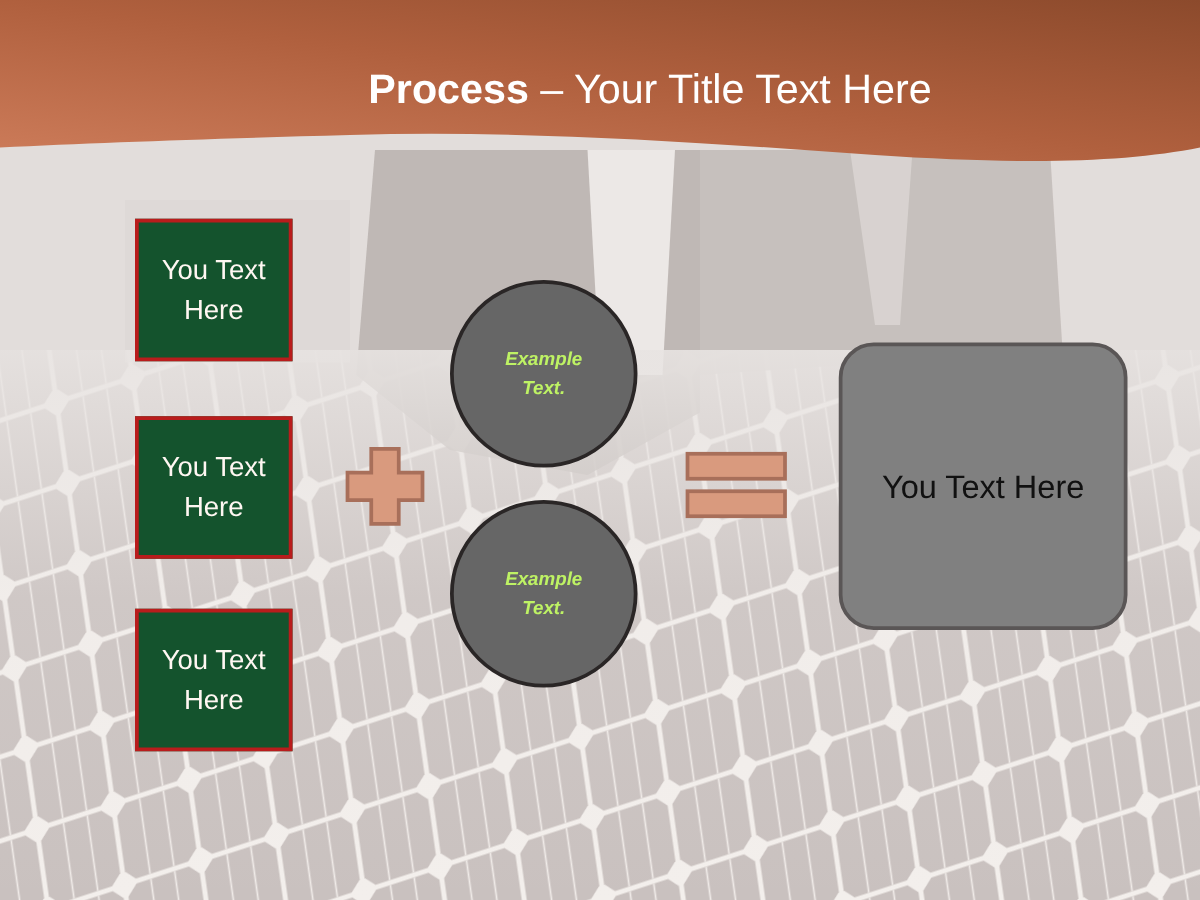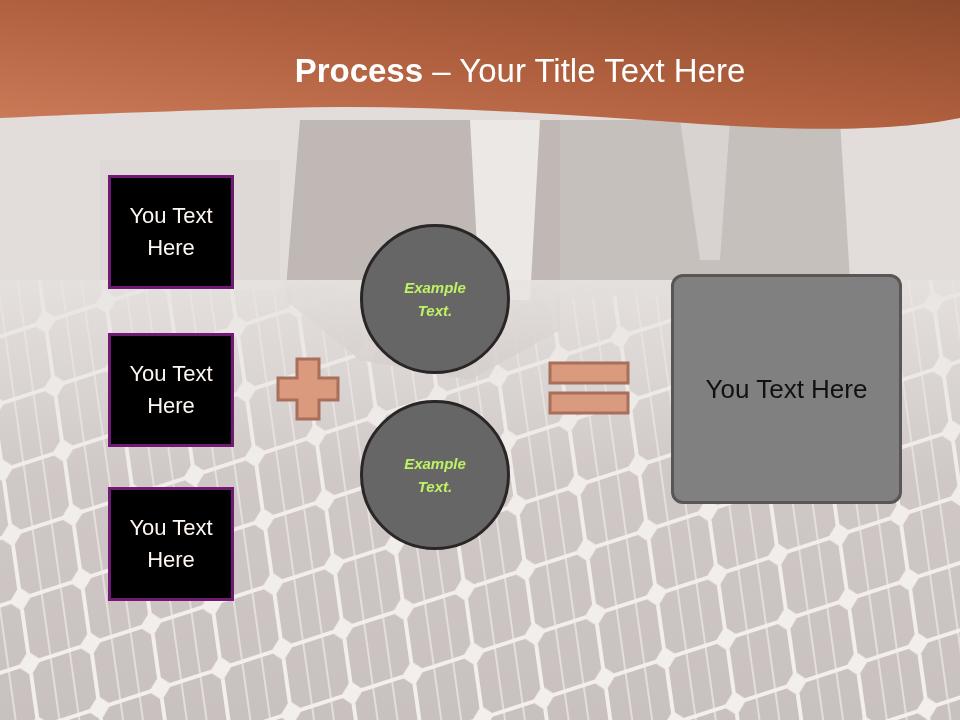--- a/index.html
+++ b/index.html
@@ -11,34 +11,34 @@
     .bg { position: absolute; left: 0; top: 0; width: 960px; height: 720px; }
     .header { position: absolute; left: 0; top: 0; width: 960px; height: 160px; }
     .title {
       position: absolute; left: 0; top: 52px; width: 960px; text-align: center;
       color: #ffffff; font-size: 33px; letter-spacing: 0px; padding-left: 40px;
     }
     .title .bold { font-weight: bold; }
     .title .dash { font-weight: normal; }
     .box {
       position: absolute; width: 126px; box-sizing: border-box;
-      background: #000000; border: 3px solid #701a75;
+      background: #14532d; border: 3px solid #b91c1c;
       color: #fff7f2; font-size: 22px; line-height: 32px; text-align: center;
       display: flex; align-items: center; justify-content: center; flex-direction: column;
     }
     .circle {
       position: absolute; width: 150px; height: 150px; border-radius: 50%;
       background: #666666; border: 3px solid #2a2626; box-sizing: border-box;
       color: #bef264; font-style: italic; font-weight: bold; font-size: 15px;
       line-height: 23px; text-align: center;
       display: flex; flex-direction: column; align-items: center; justify-content: center;
     }
     .result {
       position: absolute; left: 671px; top: 274px; width: 231px; height: 230px;
-      background: #808080; border: 3px solid #5a5656; border-radius: 12px;
+      background: #808080; border: 3px solid #5a5656; border-radius: 28px;
       box-sizing: border-box; color: #111111; font-size: 26px;
       display: flex; align-items: center; justify-content: center;
     }
     .op { position: absolute; }
   </style>
 </head>
 <body>
 
 <svg class="bg" viewBox="0 0 960 720" xmlns="http://www.w3.org/2000/svg">
   <defs>

